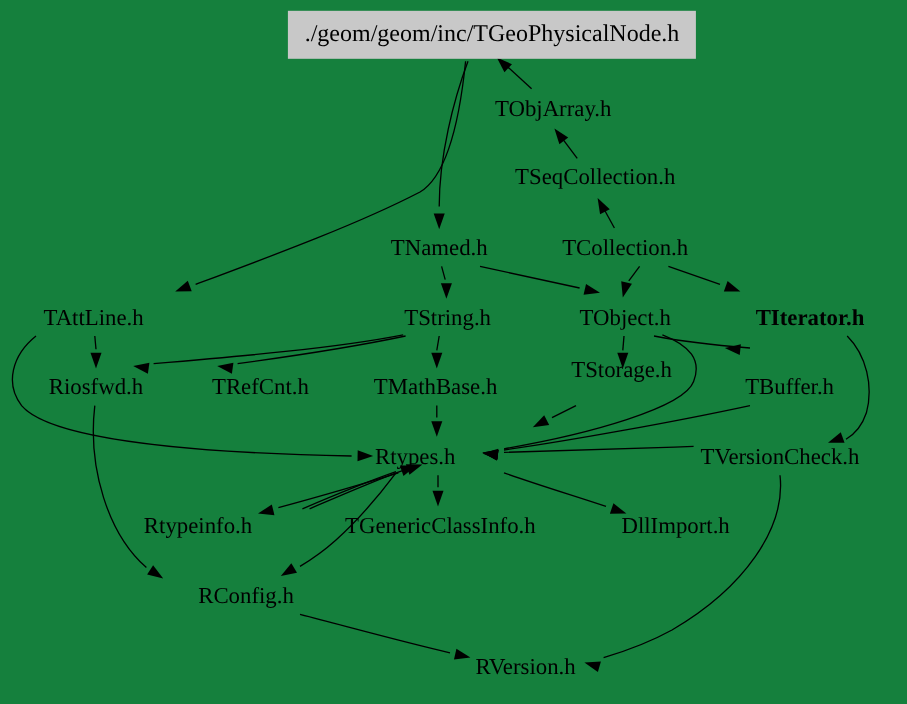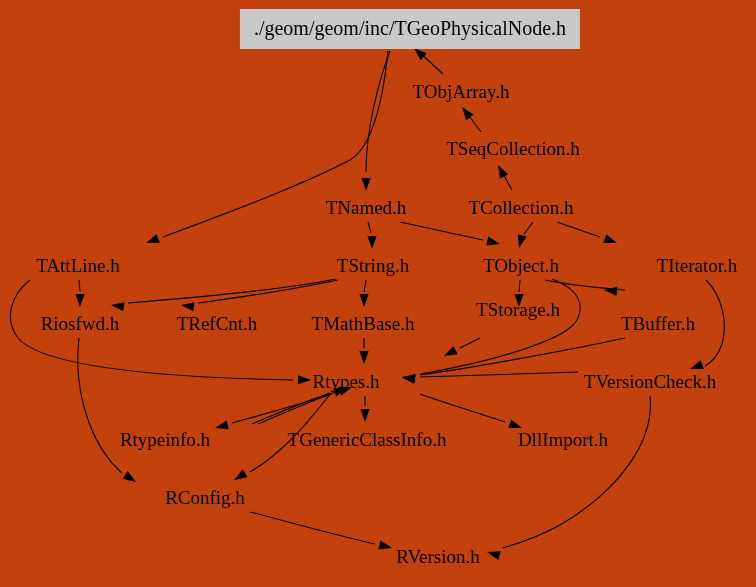--- a/index.html
+++ b/index.html
@@ -4,21 +4,21 @@
 <style>
   html, body {
     margin: 0;
     padding: 0;
     background: #ffffff;
   }
   #canvas {
     position: relative;
     width: 756px;
     height: 587px;
-    background: #c2410c;
+    background: #15803d;
     overflow: hidden;
     font-family: "Liberation Serif", "DejaVu Serif", serif;
   }
   #edge-layer {
     position: absolute;
     left: 0;
     top: 0;
     width: 756px;
     height: 587px;
   }
@@ -110,27 +110,27 @@
       <path d="M 79,338 C 73,390 90,445 122,473" class="edge-path"></path>
       <polygon points="0,0 -13,-4.6 -13,4.6" class="arrow-head" transform="translate(136,482) rotate(33)"></polygon>
       <path d="M 250,512 C 300,525 340,536 375,544" class="edge-path"></path>
       <polygon points="0,0 -13,-4.6 -13,4.6" class="arrow-head" transform="translate(392,548) rotate(13)"></polygon>
       <path d="M 650,396 C 655,440 620,490 560,525 C 540,536 520,543 503,548" class="edge-path"></path>
       <polygon points="0,0 -13,-4.6 -13,4.6" class="arrow-head" transform="translate(487,552) rotate(196)"></polygon>
     </svg>
   <div id="node-layer">
       <div class="node root" style="left: 410px; top: 29px;">./geom/geom/inc/TGeoPhysicalNode.h</div>
       <div class="node" style="left: 461px; top: 91px;">TObjArray.h</div>
-      <div class="node" style="left: 513px; top: 148px; font-family: Liberation Serif, serif;">TSeqCollection.h</div>
+      <div class="node" style="left: 496px; top: 148px; font-family: Liberation Serif, serif;">TSeqCollection.h</div>
       <div class="node" style="left: 366px; top: 207px;">TNamed.h</div>
       <div class="node" style="left: 521px; top: 207px;">TCollection.h</div>
       <div class="node" style="left: 78px; top: 265px;">TAttLine.h</div>
       <div class="node" style="left: 373px; top: 265px; text-align: center;">TString.h</div>
       <div class="node" style="left: 521px; top: 265px;">TObject.h</div>
-      <div class="node" style="left: 697px; top: 265px;">TIterator.h</div>
+      <div class="node" style="left: 675px; top: 265px; font-weight: bold;">TIterator.h</div>
       <div class="node" style="left: 80px; top: 323px;">Riosfwd.h</div>
       <div class="node" style="left: 217px; top: 323px;">TRefCnt.h</div>
       <div class="node" style="left: 363px; top: 323px; text-align: right;">TMathBase.h</div>
       <div class="node" style="left: 518px; top: 309px;">TStorage.h</div>
       <div class="node" style="left: 658px; top: 323px;">TBuffer.h</div>
       <div class="node" style="left: 346px; top: 381px;">Rtypes.h</div>
       <div class="node" style="left: 650px; top: 381px;">TVersionCheck.h</div>
       <div class="node" style="left: 165px; top: 439px;">Rtypeinfo.h</div>
       <div class="node" style="left: 367px; top: 439px;">TGenericClassInfo.h</div>
       <div class="node" style="left: 563px; top: 439px;">DllImport.h</div>

